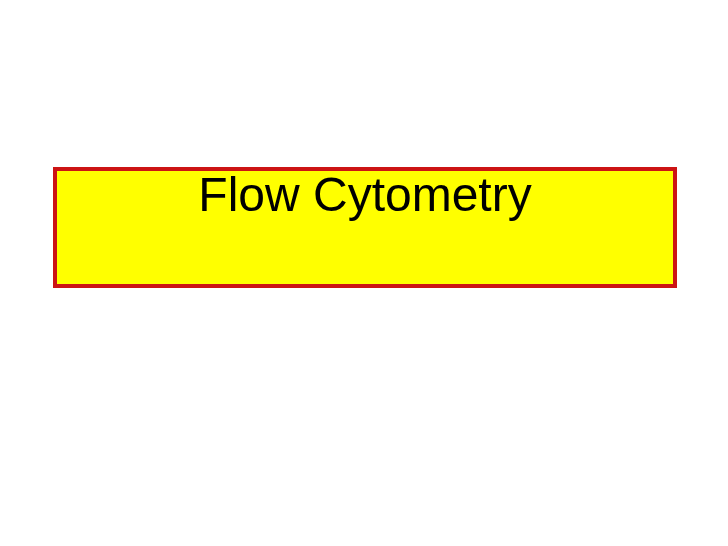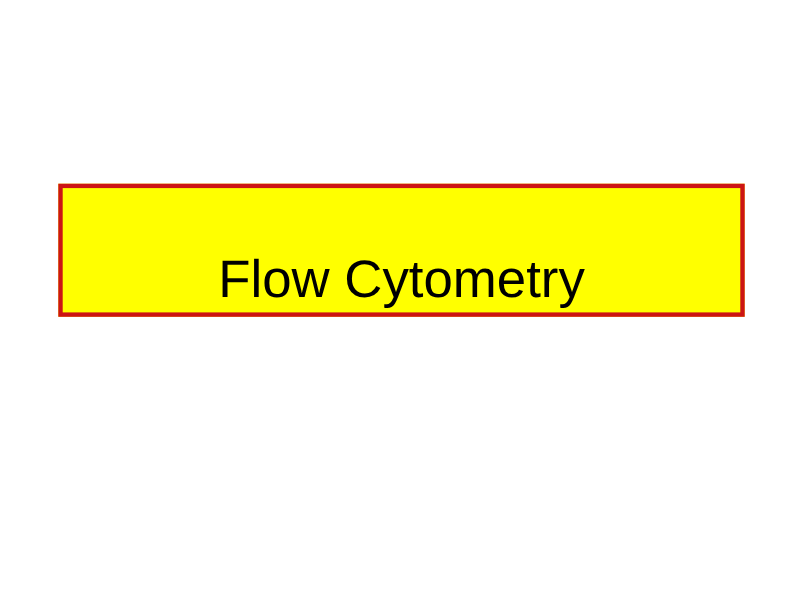--- a/index.html
+++ b/index.html
@@ -22,21 +22,21 @@
   .title-box {
     position: absolute;
     left: 53px;
     top: 167px;
     width: 624px;
     height: 121px;
     box-sizing: border-box;
     background: var(--box_bg, #FFFF00);
     border: 4px solid var(--box_border, #CC1414);
     display: flex;
-    align-items: flex-end;
+    align-items: flex-start;
     justify-content: center;
     padding-bottom: 5px;
   }
   .title-text {
     color: var(--title_text, #000000);
     font-size: 48px;
     font-weight: 400;
     line-height: 1;
     white-space: nowrap;
     letter-spacing: 0;

